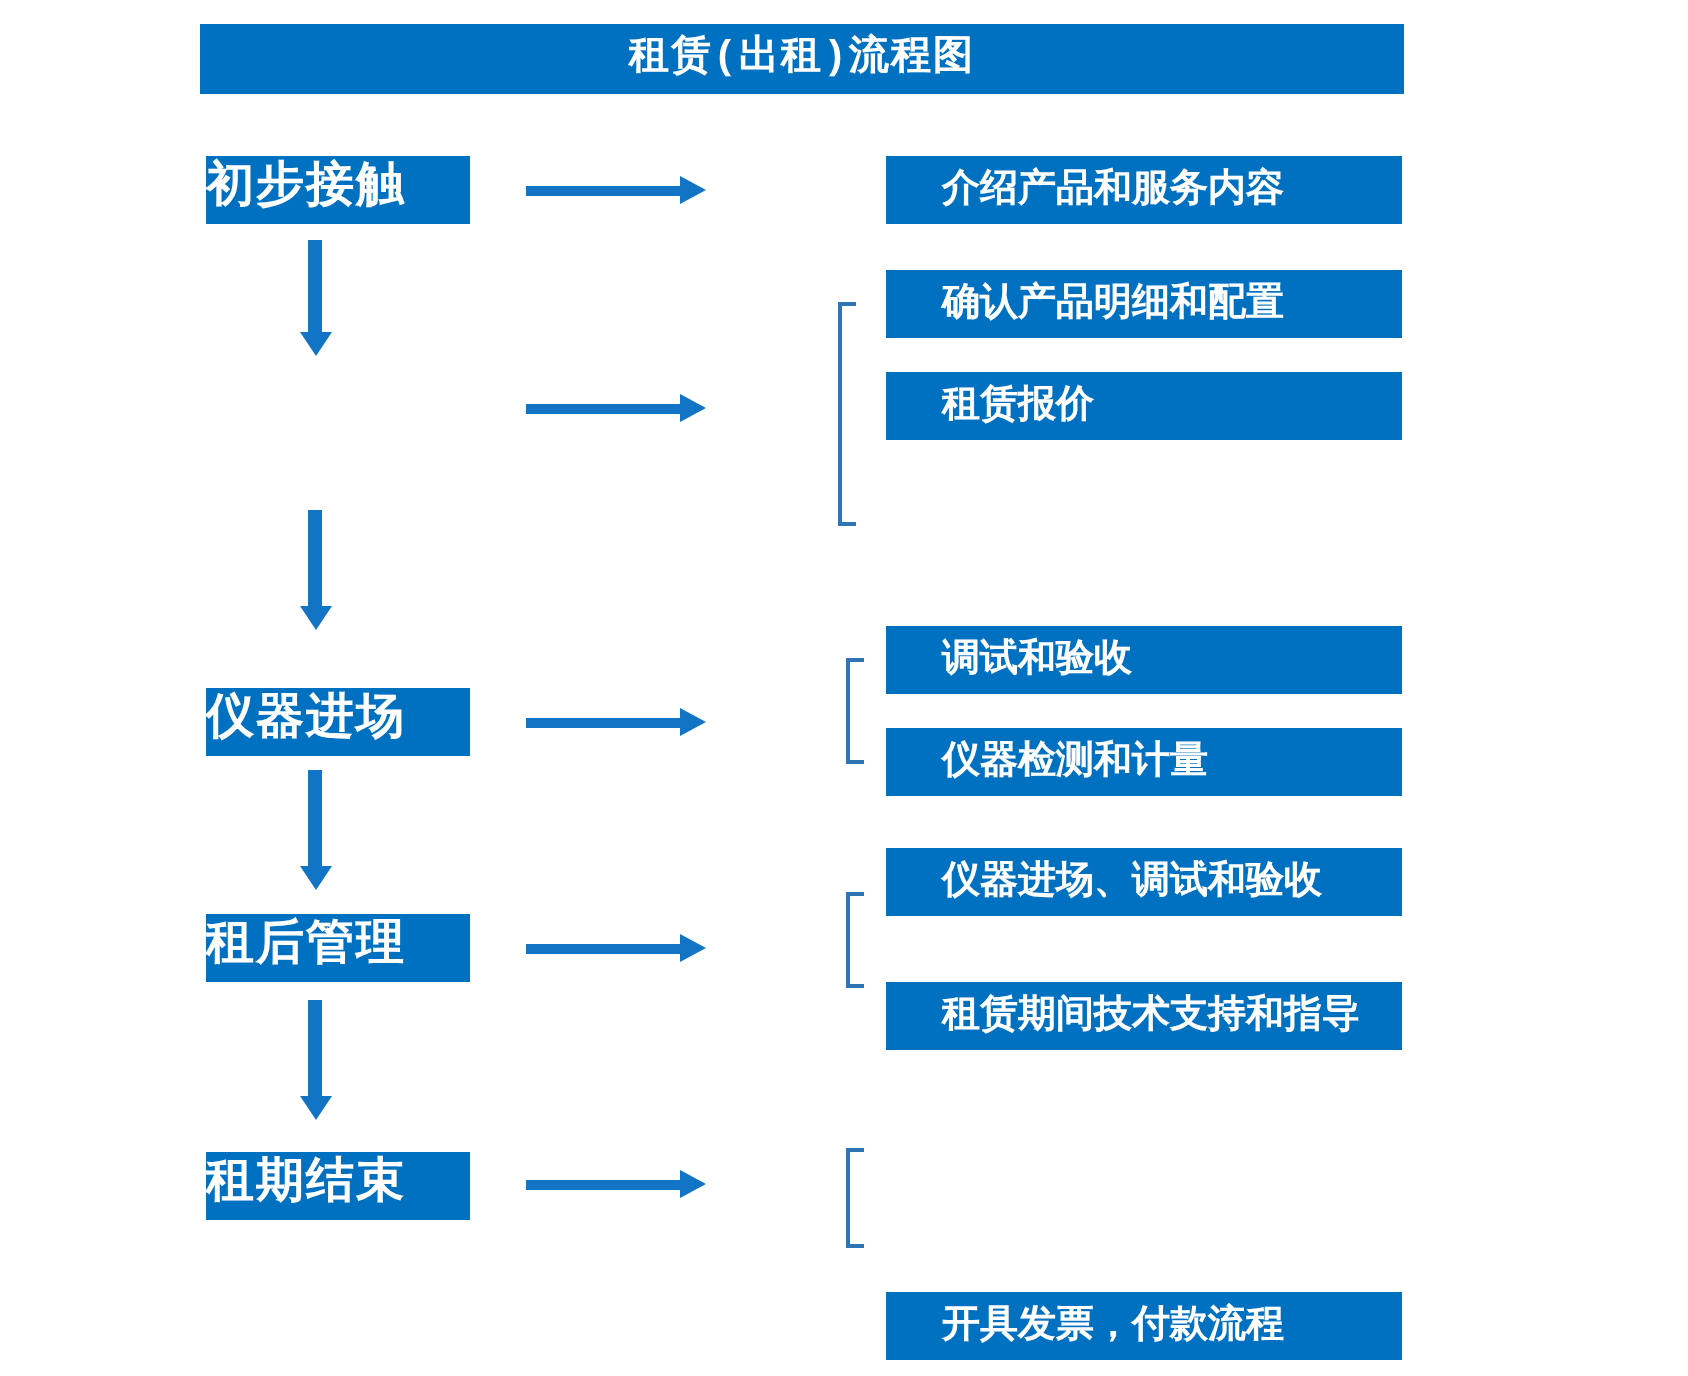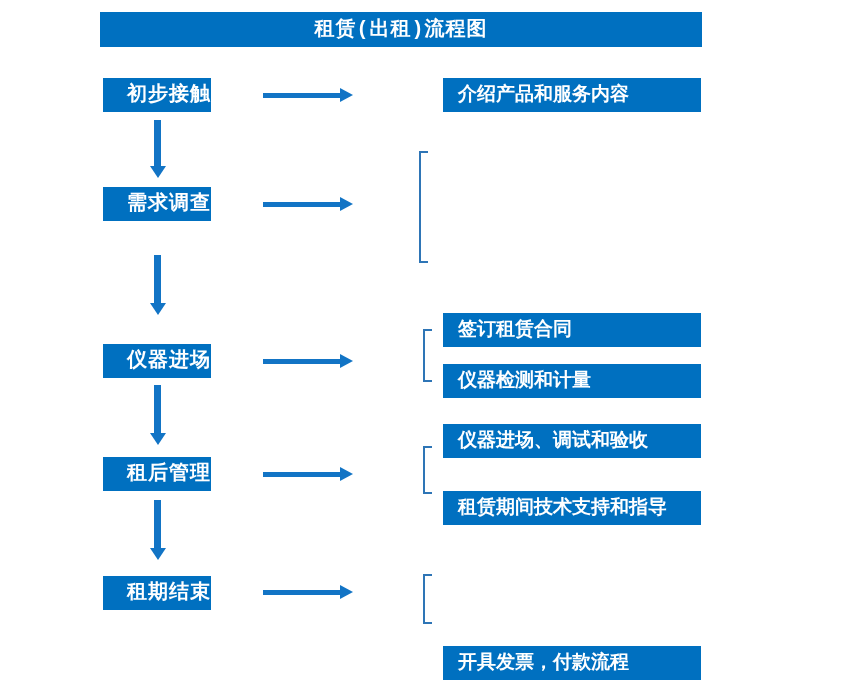--- a/index.html
+++ b/index.html
@@ -16,32 +16,32 @@
     overflow:hidden;
   }
   .title-bar{
     position:absolute;left:100px;top:12px;width:602px;height:35px;
     background:var(--box-blue);
     color:#ffffff;font-weight:bold;font-size:20px;
     text-align:center;line-height:35px;
     letter-spacing:1px;
   }
   .step-box{
-    position:absolute;left:103px;width:108px;height:34px;
+    position:absolute;left:103px;width:132px;height:34px;
     background:var(--box-blue);
-    color:#ffffff;font-weight:bold;font-size:20px;
-    text-align:right;line-height:34px;
+    color:#ffffff;font-weight:bold;font-size:24px;
+    text-align:left;line-height:34px;
     letter-spacing:1px;
   }
   .detail-box{
     position:absolute;left:443px;width:258px;height:34px;
     background:var(--box-blue);
     color:#ffffff;font-weight:bold;font-size:19px;
     line-height:34px;
-    padding-left:15px;box-sizing:border-box;
+    padding-left:28px;box-sizing:border-box;
     white-space:nowrap;
   }
   .right-arrow{position:absolute;left:263px;width:90px;height:15px;}
   .right-arrow .shaft{
     position:absolute;left:0;top:5px;width:78px;height:5px;
     background:var(--arrow-blue);
   }
   .right-arrow .head{
     position:absolute;right:0;top:0;width:0;height:0;
     border-top:7.5px solid transparent;
@@ -68,21 +68,20 @@
   }
 </style>
 </head>
 <body>
 
 <div id="canvas">
 
   <div class="title-bar">租赁(出租)流程图</div>
 
   <div class="step-box" style="top:78px">初步接触</div>
-  <div class="step-box" style="top:187px">需求调查</div>
   <div class="step-box" style="top:344px">仪器进场</div>
   <div class="step-box" style="top:576px">租期结束</div>
   <div class="step-box" style="top:457px">租后管理</div>
 
   <div class="down-arrow" style="top:120px;height:58px">
       <div class="shaft"></div>
       <div class="head"></div>
     </div>
   <div class="down-arrow" style="top:255px;height:60px">
       <div class="shaft"></div>
@@ -117,19 +116,21 @@
       <div class="shaft"></div>
       <div class="head"></div>
     </div>
 
   <div class="bracket" style="left:419px;top:151px;height:112px"></div>
   <div class="bracket" style="left:423px;top:329px;height:53px"></div>
   <div class="bracket" style="left:423px;top:446px;height:48px"></div>
   <div class="bracket" style="left:423px;top:574px;height:50px"></div>
 
   <div class="detail-box" style="top:78px">介绍产品和服务内容</div>
-  <div class="detail-box" style="top:313px">签订租赁合同</div>
+  <div class="detail-box" style="top:135px">确认产品明细和配置</div>
+  <div class="detail-box" style="top:186px">租赁报价</div>
+  <div class="detail-box" style="top:313px">调试和验收</div>
   <div class="detail-box" style="top:364px">仪器检测和计量</div>
   <div class="detail-box" style="top:424px">仪器进场、调试和验收</div>
   <div class="detail-box" style="top:491px">租赁期间技术支持和指导</div>
   <div class="detail-box" style="top:646px">开具发票，付款流程</div>
 
 </div>
 
 </body></html>

